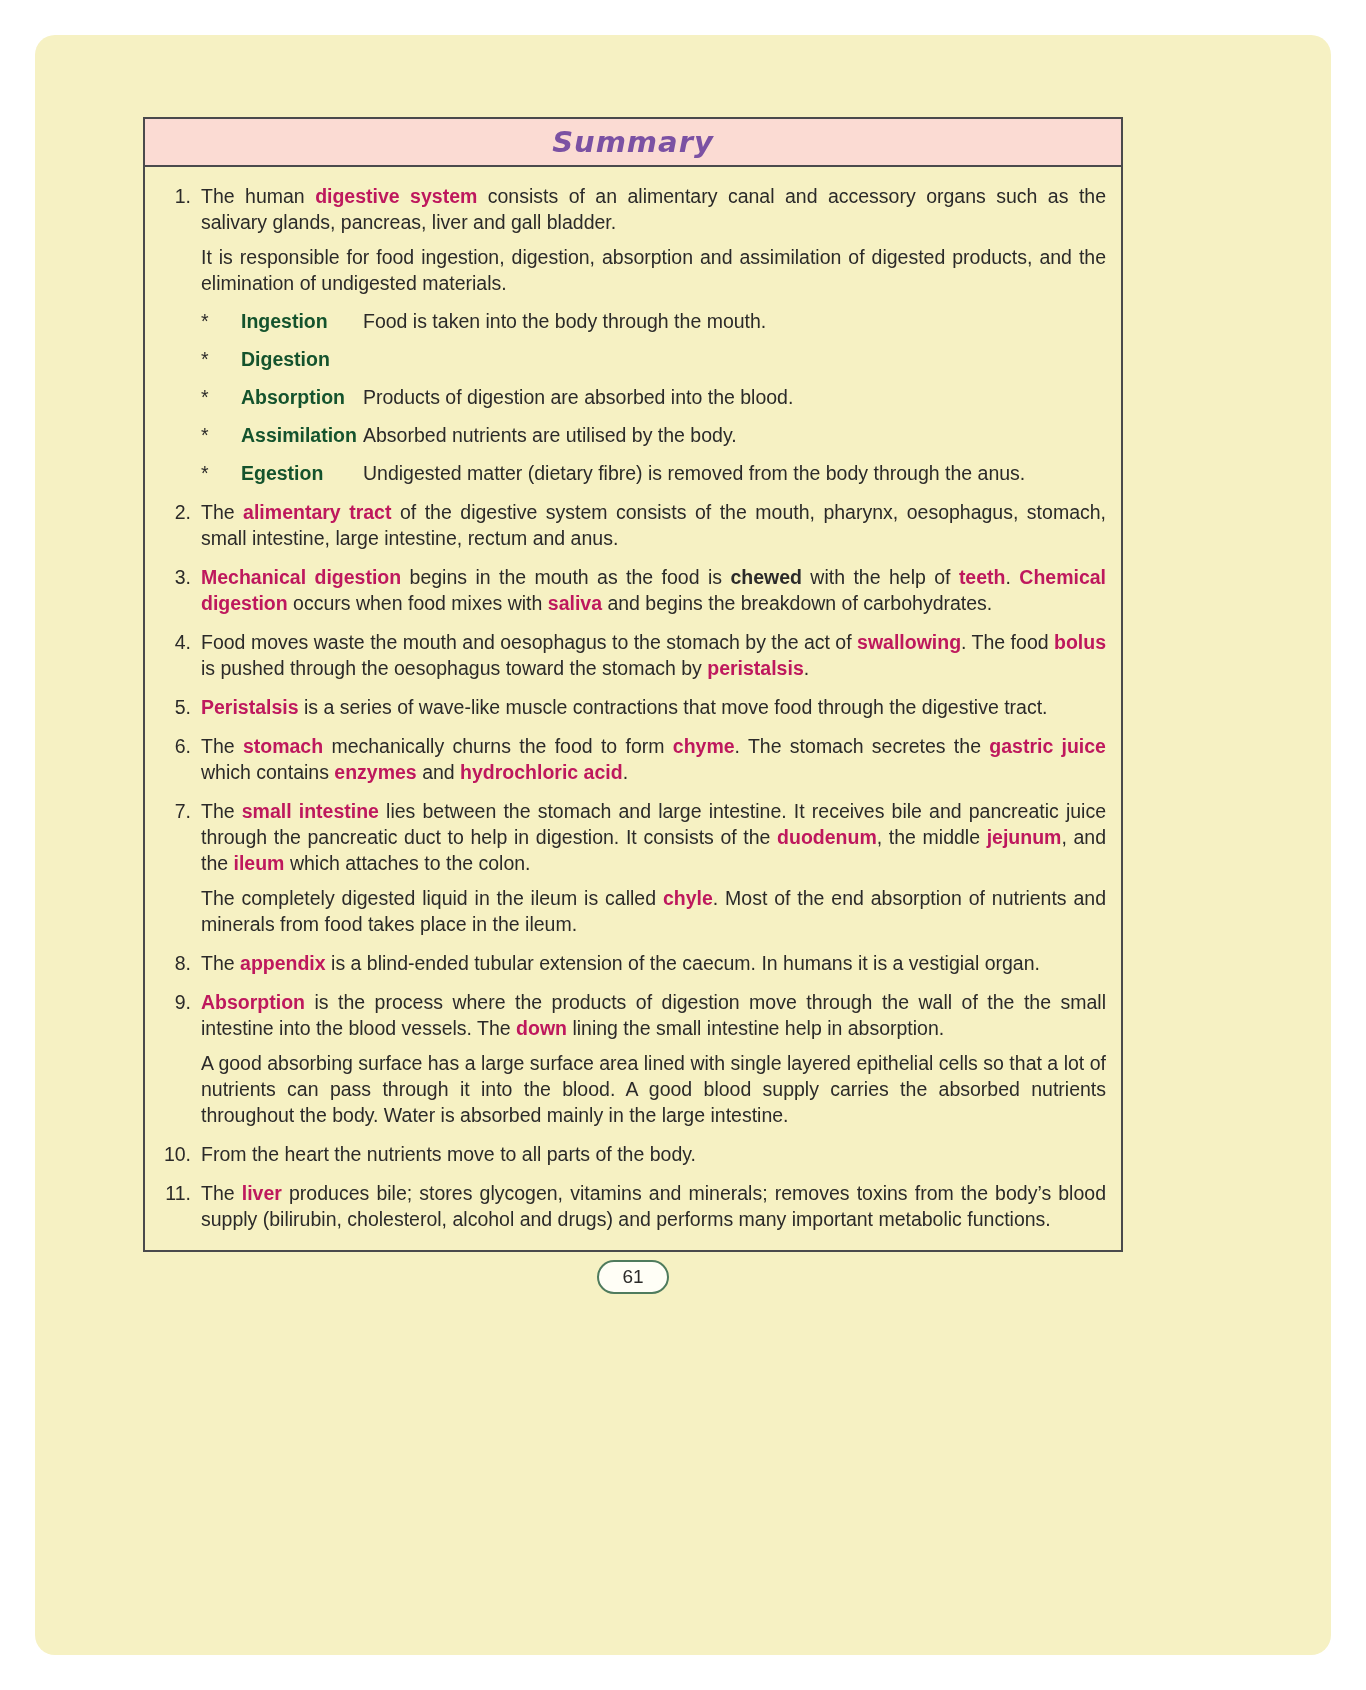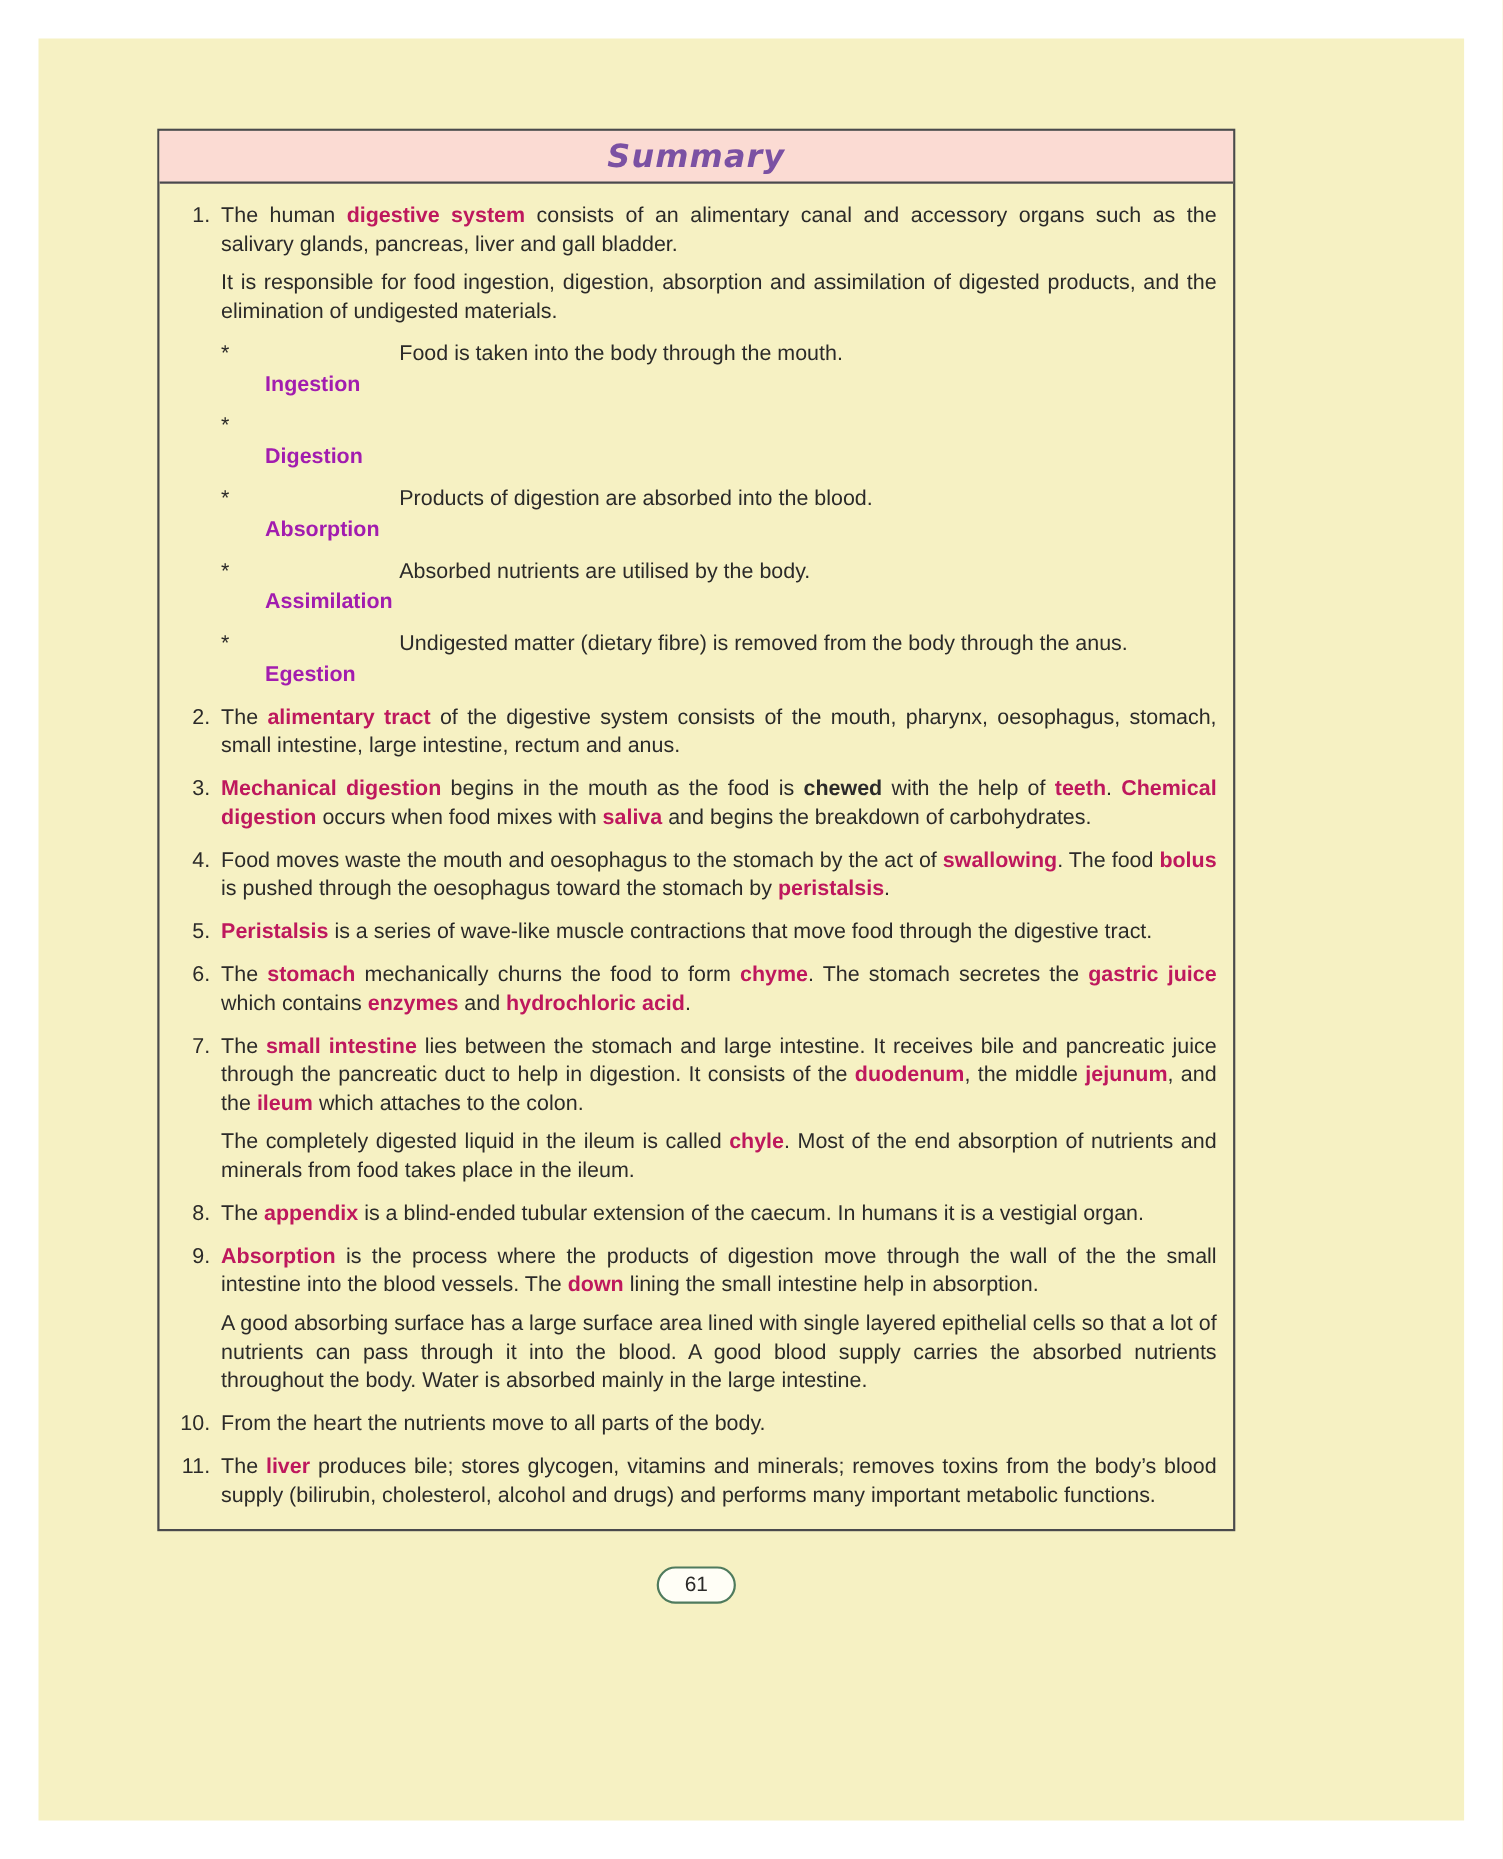--- a/index.html
+++ b/index.html
@@ -3,20 +3,21 @@
 <meta charset="utf-8">
 <style>
   html,body{margin:0;padding:0;}
   body{
     width:1366px;height:1690px;position:relative;background:#ffffff;
     font-family:"Liberation Sans",sans-serif;color:#2b2a29;
   }
   .sheet{
     position:absolute;left:35px;top:35px;right:35px;bottom:35px;
     background:#f6f1c3;
+    border-radius:20px;
   }
   .summary-box{
     margin:82px 0 0 108px;width:980px;box-sizing:border-box;
     border:2px solid #4a4a4c;background:#f6f1c3;
   }
   .summary-header{
     height:46px;background:#fbdbd3;border-bottom:2px solid #4a4a4c;
     display:flex;align-items:center;justify-content:center;
   }
   .summary-title{
@@ -30,23 +31,23 @@
   .item{display:grid;grid-template-columns:34px 1fr;column-gap:10px;}
   .item + .item{margin-top:13px;}
   .num{text-align:right;white-space:nowrap;}
   .para{margin:0 0 9px 0;text-align:justify;}
   .para:last-child{margin-bottom:0;}
   .hl{color:#be185d;font-weight:bold;}
   .b{font-weight:bold;}
   .bullet{display:flex;margin:12px 0;}
   .bullet:last-child{margin-bottom:0;}
   .ast{width:40px;flex:none;}
-  .term{min-width:122px;flex:none;color:#a21caf;font-weight:bold;margin-top:28px;}
+  .term{min-width:122px;flex:none;color:#14532d;font-weight:bold;}
   .def{flex:1;text-align:justify;}
-  .page-number-row{margin-left:108px;width:980px;text-align:center;margin-top:32px;}
+  .page-number-row{margin-left:108px;width:980px;text-align:center;margin-top:8px;}
   .page-number{
     display:inline-block;min-width:72px;box-sizing:border-box;padding:4px 0;
     border:2px solid #4f7b5d;border-radius:20px;background:#fffef6;
     font-size:19px;color:#2b2a29;
   }
 </style>
 </head>
 <body>
 
 <div class="sheet">

